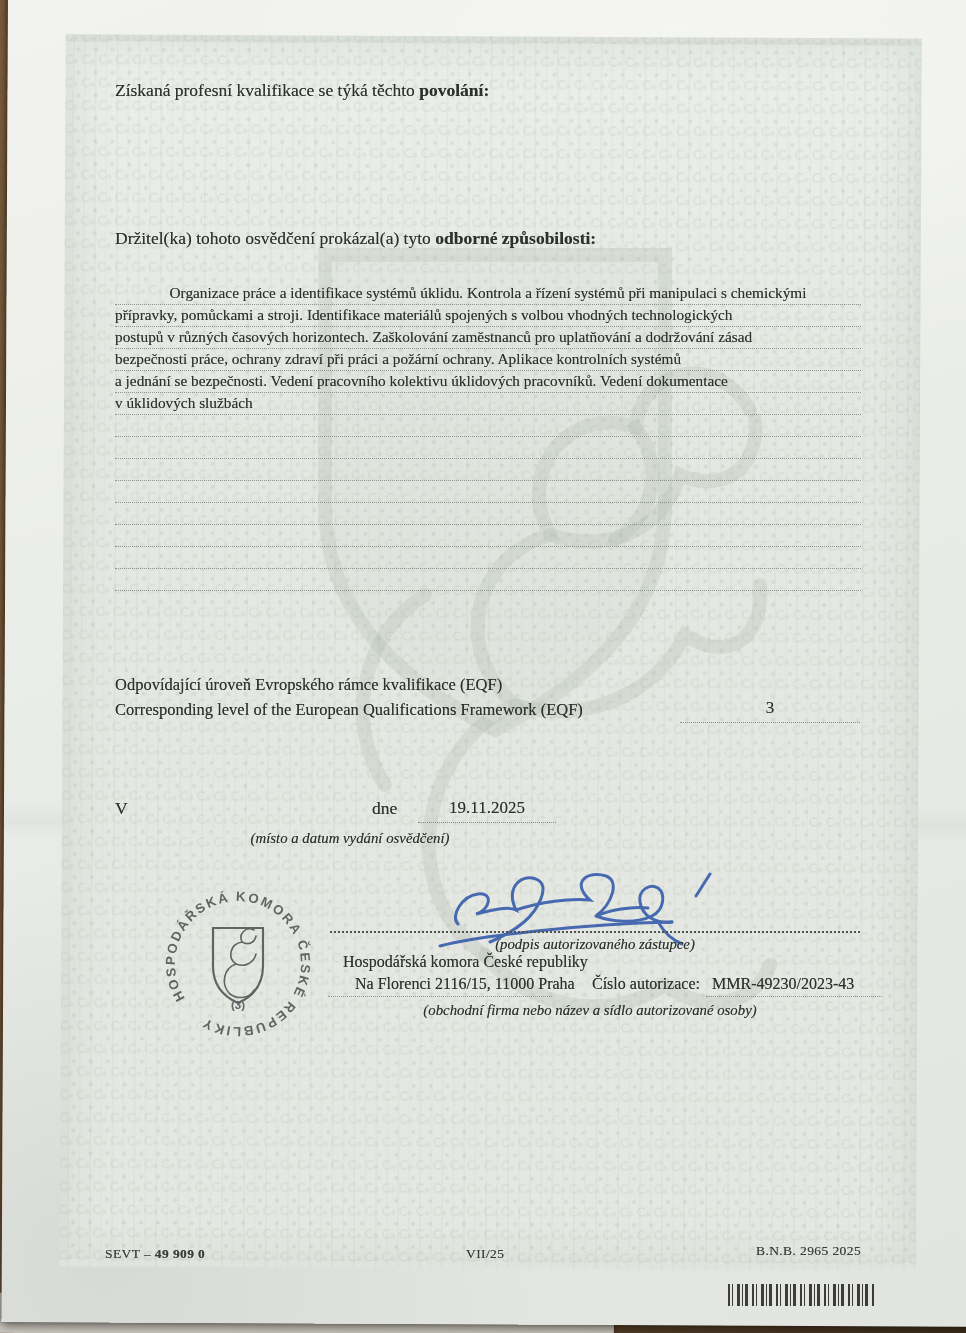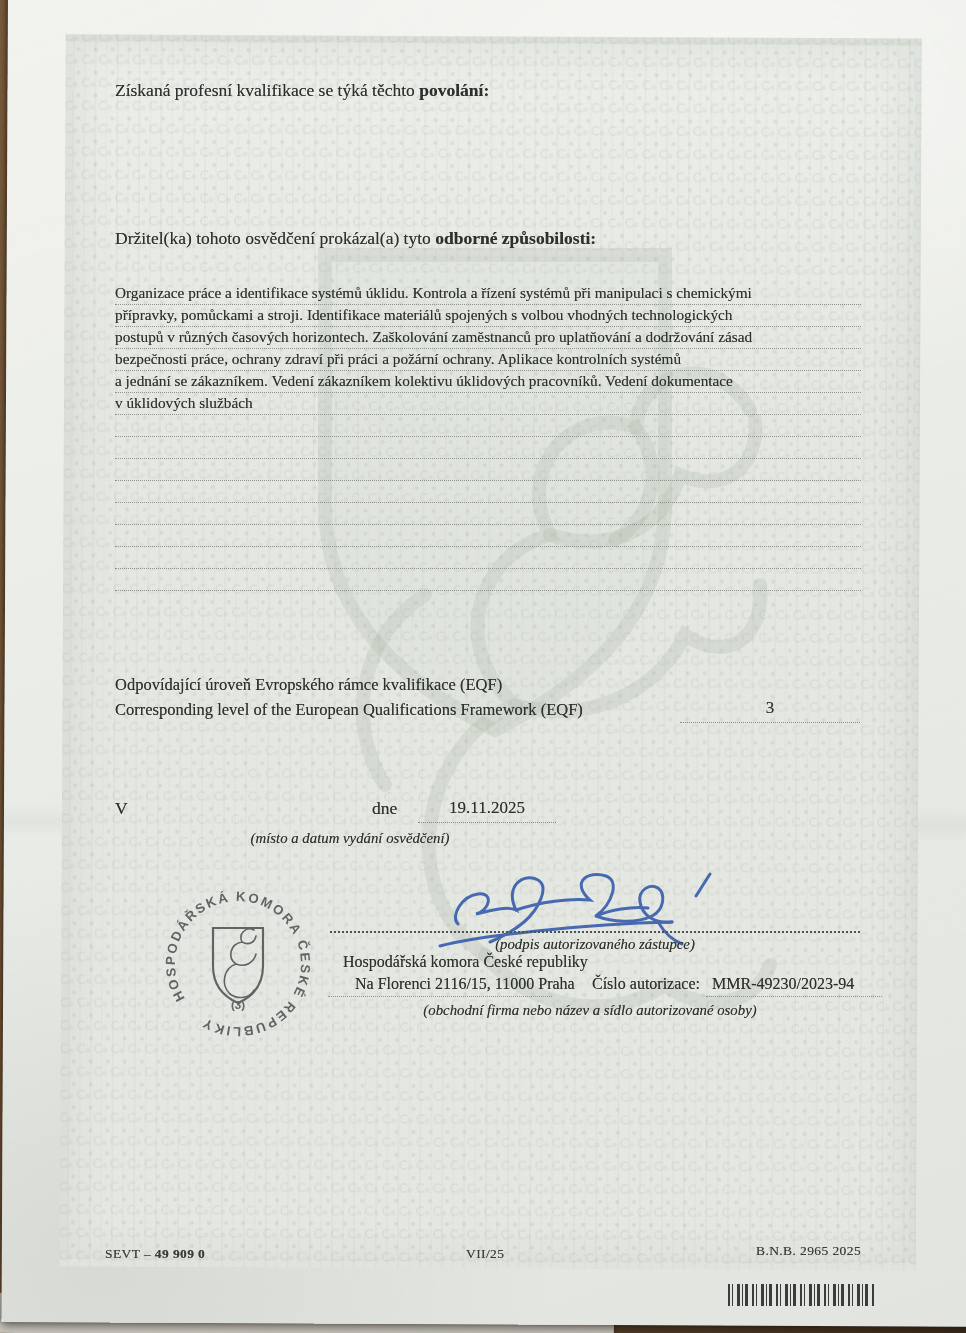--- a/index.html
+++ b/index.html
@@ -84,25 +84,25 @@
       <span>Získaná profesní kvalifikace se týká těchto</span>
       <span class="b">povolání:</span>
     </div>
 
 
     <div class="t h1" style="left:115px;top:228px;text-align:center;">
       <span>Držitel(ka) tohoto osvědčení prokázal(a) tyto</span>
       <span class="b">odborné způsobilosti:</span>
     </div>
 
-    <div class="body-line" style="top:282px;">Organizace práce a identifikace systémů úklidu. Kontrola a řízení systémů při manipulaci s chemickými</div>
+    <div class="body-line" style="top:282px;text-align:center;">Organizace práce a identifikace systémů úklidu. Kontrola a řízení systémů při manipulaci s chemickými</div>
     <div class="body-line" style="top:304px;">přípravky, pomůckami a stroji. Identifikace materiálů spojených s volbou vhodných technologických</div>
     <div class="body-line" style="top:326px;">postupů v různých časových horizontech. Zaškolování zaměstnanců pro uplatňování a dodržování zásad</div>
     <div class="body-line" style="top:348px;">bezpečnosti práce, ochrany zdraví při práci a požární ochrany. Aplikace kontrolních systémů</div>
-    <div class="body-line" style="top:370px;">a jednání se zákazníkem. Vedení zákazníkem kolektivu úklidových pracovníků. Vedení dokumentace</div>
+    <div class="body-line" style="top:370px;">a jednání se bezpečnosti. Vedení pracovního kolektivu úklidových pracovníků. Vedení dokumentace</div>
     <div class="body-line" style="top:392px;">v úklidových službách</div>
     <div class="body-line" style="top:414px;"></div>
     <div class="body-line" style="top:436px;"></div>
     <div class="body-line" style="top:458px;"></div>
     <div class="body-line" style="top:480px;"></div>
     <div class="body-line" style="top:502px;"></div>
     <div class="body-line" style="top:524px;"></div>
     <div class="body-line" style="top:546px;"></div>
     <div class="body-line" style="top:568px;"></div>
 
@@ -149,21 +149,21 @@
       </g>
     </svg>
 
     <div style="position:absolute;left:330px;top:901px;width:530px;height:30px;border-bottom:2px dotted #4e5250;"></div>
     <div class="t it cap" style="left:452px;top:936px;width:286px;">(podpis autorizovaného zástupce)</div>
 
     <div class="t" style="left:343px;top:953px;font-size:16px;">Hospodářská komora České republiky</div>
     <div class="t" style="left:355px;top:975px;font-size:16px;">Na Florenci 2116/15, 11000 Praha</div>
     <div style="position:absolute;left:328px;top:996px;width:224px;border-top:1px dotted #8d948d;"></div>
     <div class="t" style="left:592px;top:975px;font-size:16px;">Číslo autorizace:</div>
-    <div class="t" style="left:712px;top:975px;font-size:16px;">MMR-49230/2023-94</div>
+    <div class="t" style="left:712px;top:975px;font-size:16px;">MMR-49230/2023-43</div>
     <div style="position:absolute;left:706px;top:996px;width:176px;border-top:1px dotted #8d948d;"></div>
     <div class="t it cap" style="left:330px;top:1002px;width:520px;">(obchodní firma nebo název a sídlo autorizované osoby)</div>
 
     <div class="t footer" style="left:105px;top:1246px;">
       <span>SEVT –</span>
       <span class="b">49 909 0</span>
     </div>
     <div class="t footer" style="left:466px;top:1246px;">VII/25</div>
     <div class="t footer" style="left:756px;top:1243px;">B.N.B. 2965 2025</div>
 

